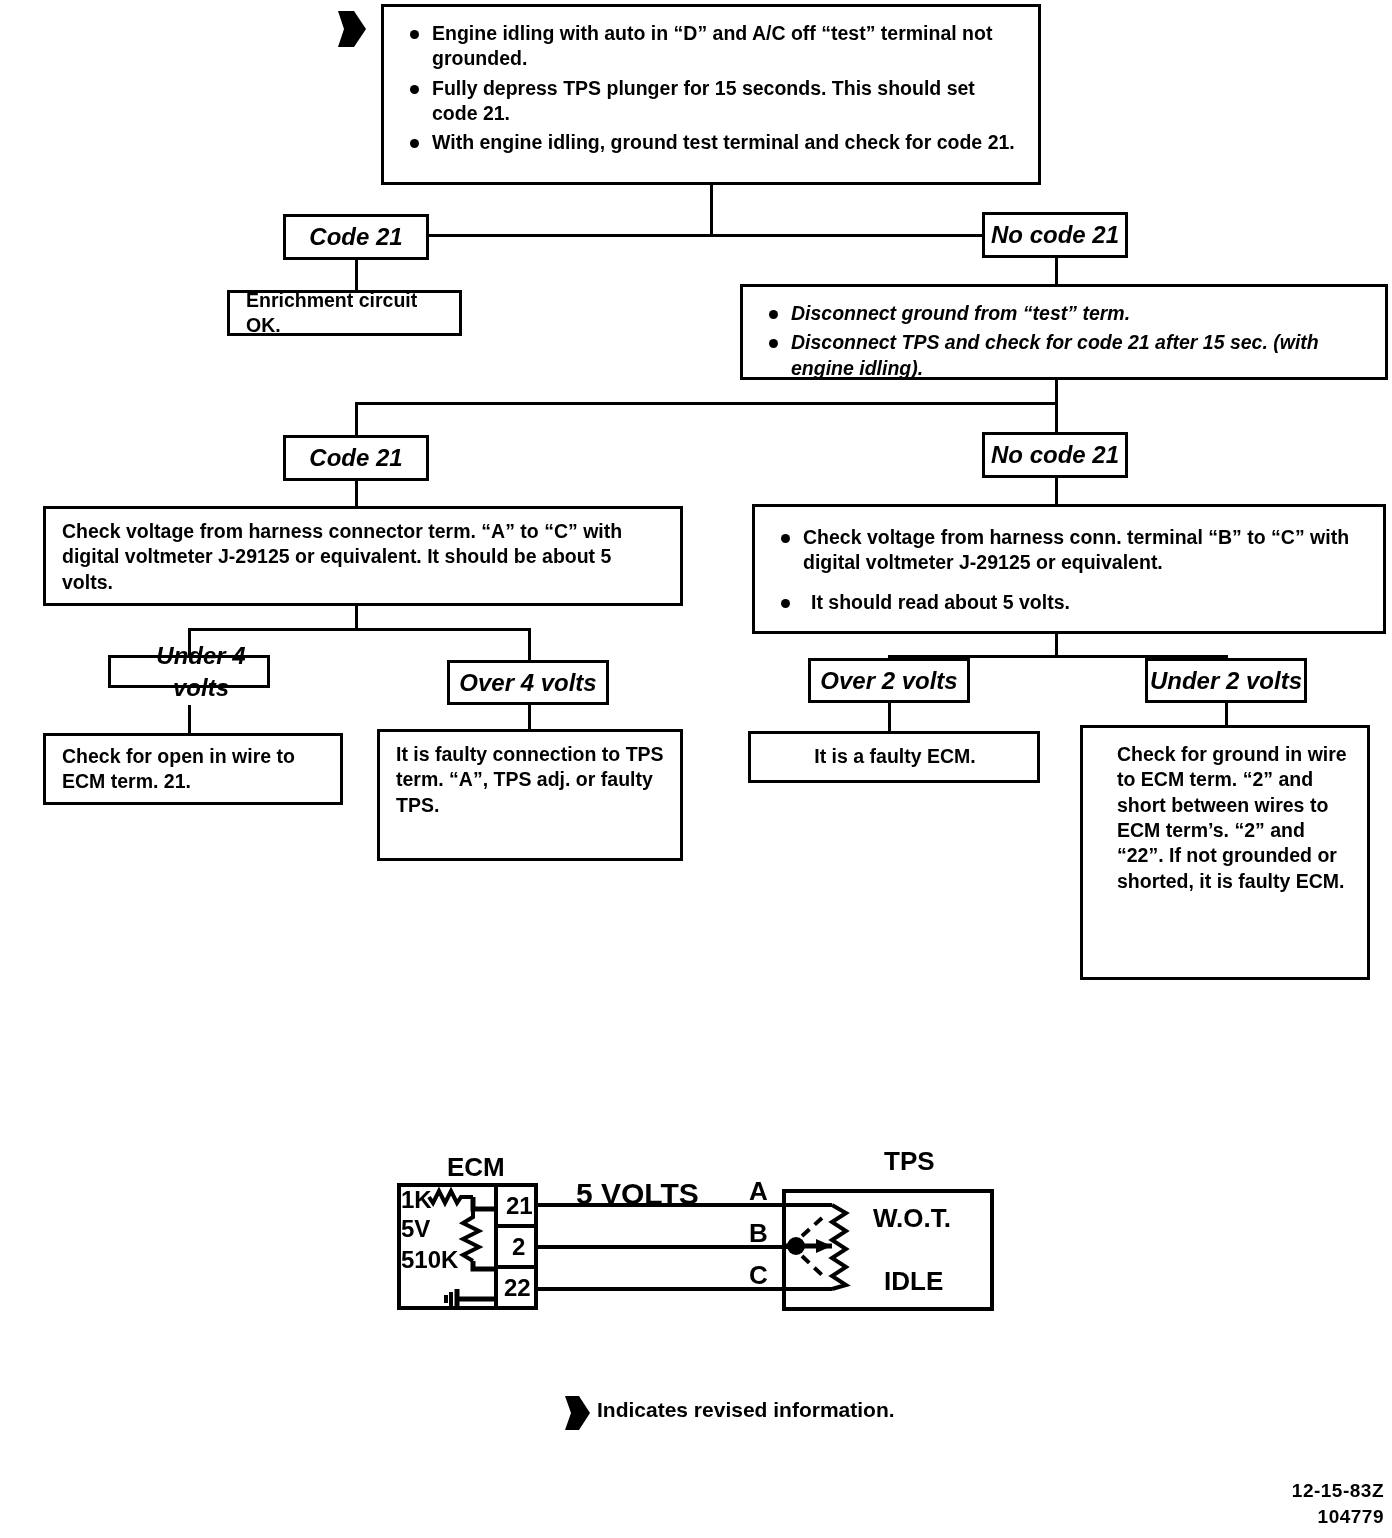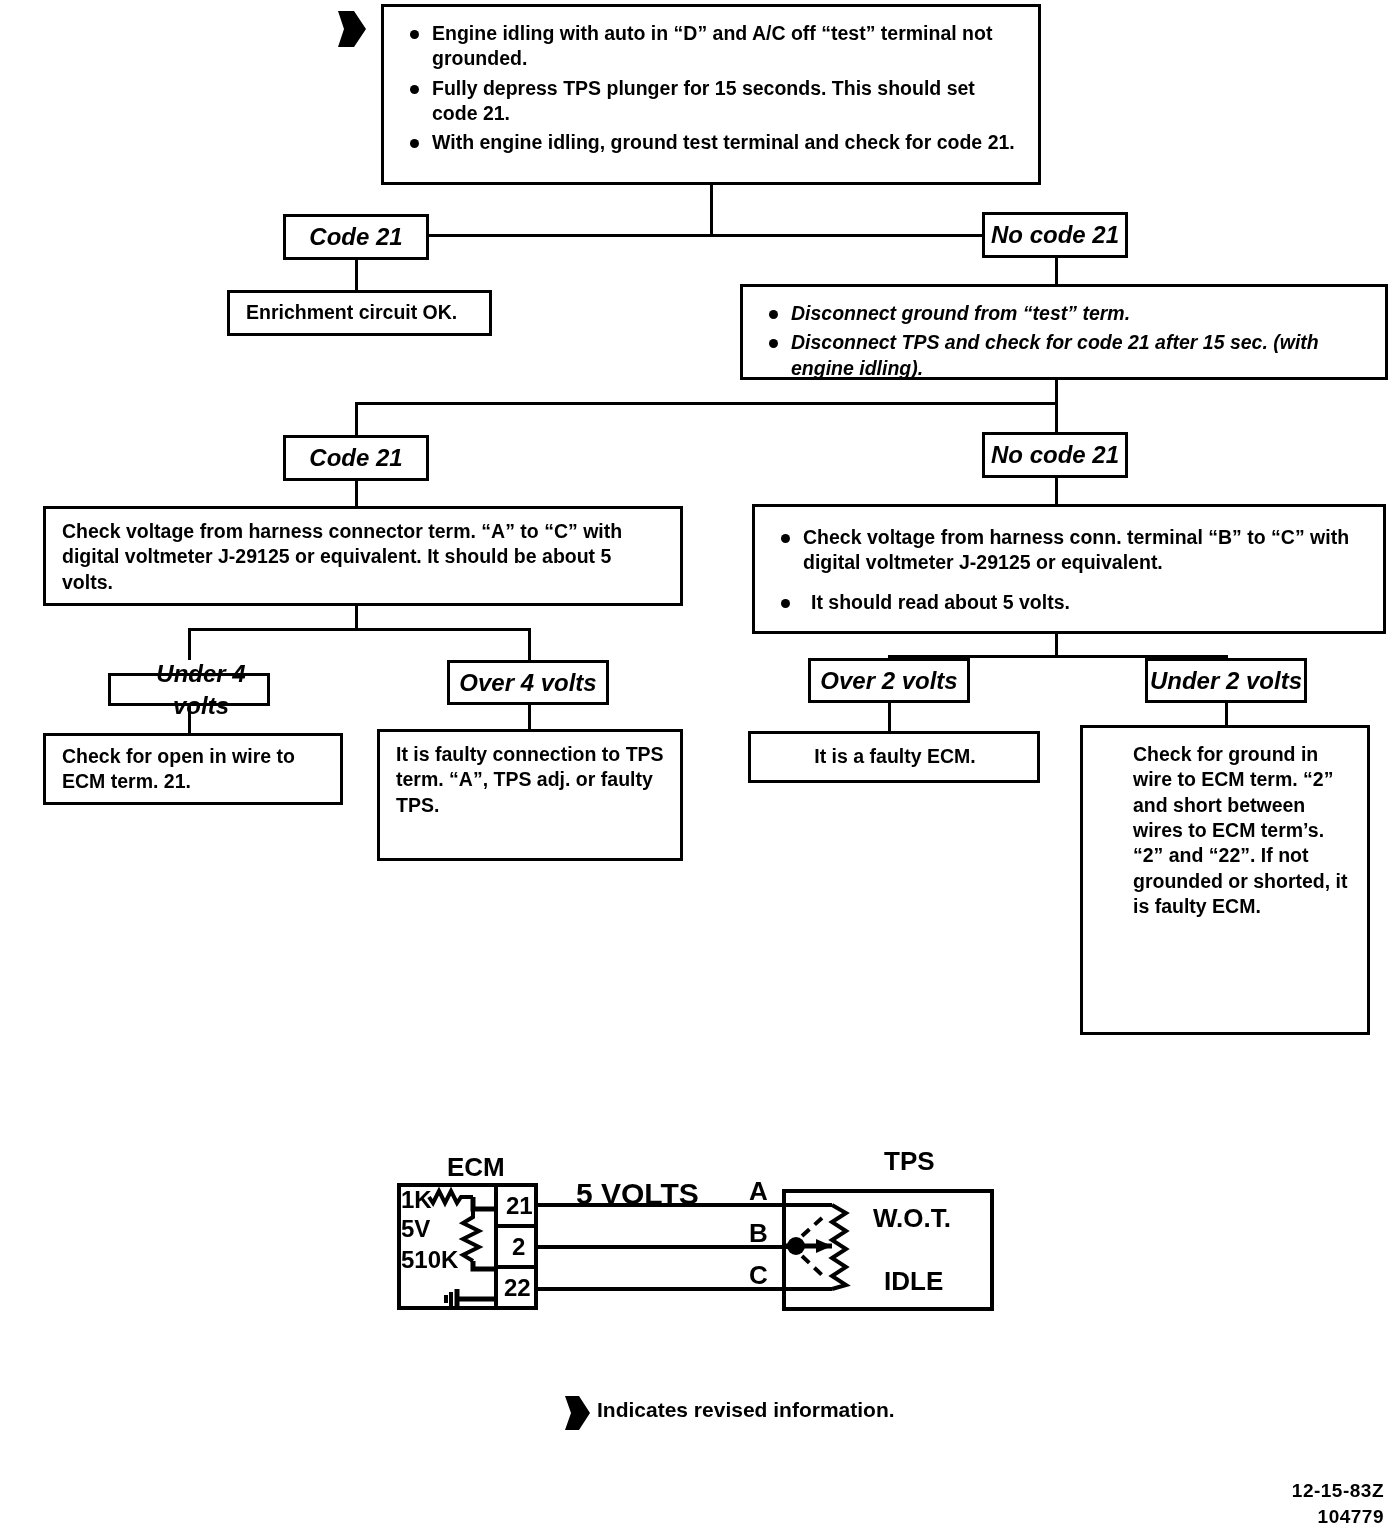--- a/index.html
+++ b/index.html
@@ -128,21 +128,21 @@
     <span>Code 21</span>
   </div>
 
   <div class="box label-box" style="left:982px; top:212px; width:146px; height:46px;">
     <span>No code 21</span>
   </div>
 
   <div class="line vline" style="left:355px; top:260px; height:32px;"></div>
   <div class="line vline" style="left:1055px; top:258px; height:27px;"></div>
 
-  <div class="box text-box center" style="left:227px; top:290px; width:265px; height:46px;">
+  <div class="box text-box center" style="left:227px; top:290px; width:235px; height:46px;">
     <span>Enrichment circuit OK.</span>
   </div>
 
   <div class="box text-box" style="left:740px; top:284px; width:648px; height:96px;font-style:italic;">
     <ul class="bullets">
       <li>Disconnect ground from “test” term.</li>
       <li>Disconnect TPS and check for code 21 after 15 sec. (with engine idling).</li>
     </ul>
   </div>
 
@@ -176,21 +176,21 @@
   <div class="line vline" style="left:355px; top:606px; height:24px;"></div>
   <div class="line hline" style="left:188px; top:628px; width:343px;"></div>
   <div class="line vline" style="left:188px; top:628px; height:32px;"></div>
   <div class="line vline" style="left:528px; top:628px; height:32px;"></div>
 
   <div class="line vline" style="left:1055px; top:634px; height:21px;"></div>
   <div class="line hline" style="left:888px; top:655px; width:340px;"></div>
   <div class="line vline" style="left:888px; top:655px; height:7px;"></div>
   <div class="line vline" style="left:1225px; top:655px; height:7px;"></div>
 
-  <div class="box label-box" style="left:108px; top:673px; width:162px; height:33px;padding-left:24px;">
+  <div class="box label-box" style="left:108px; top:655px; width:162px; height:33px;padding-left:24px;">
     <span>Under 4 volts</span>
   </div>
 
   <div class="box label-box" style="left:447px; top:660px; width:162px; height:45px;">
     <span>Over 4 volts</span>
   </div>
 
   <div class="box label-box" style="left:808px; top:658px; width:162px; height:45px;">
     <span>Over 2 volts</span>
   </div>
@@ -209,21 +209,21 @@
   </div>
 
   <div class="box text-box" style="left:377px; top:729px; width:306px; height:132px;">
     <span>It is faulty connection to TPS term. “A”, TPS adj. or faulty TPS.</span>
   </div>
 
   <div class="box text-box center" style="left:748px; top:731px; width:292px; height:52px; justify-content:center; text-align:center;">
     <span style="width:100%;">It is a faulty ECM.</span>
   </div>
 
-  <div class="box text-box" style="left:1080px; top:725px; width:290px; height:310px; padding-left:50px; padding-top:14px;">
+  <div class="box text-box" style="left:1080px; top:725px; width:290px; height:255px; padding-left:34px; padding-top:14px;">
     <span>Check for ground in wire to ECM term. “2” and short between wires to ECM term’s. “2” and “22”. If not grounded or shorted, it is faulty ECM.</span>
   </div>
 
   <div class="sch-label" style="left:447px; top:1152px; font-size:26px;">
     <span>ECM</span>
   </div>
 
   <div class="sch-label" style="left:884px; top:1146px; font-size:26px;">
     <span>TPS</span>
   </div>

